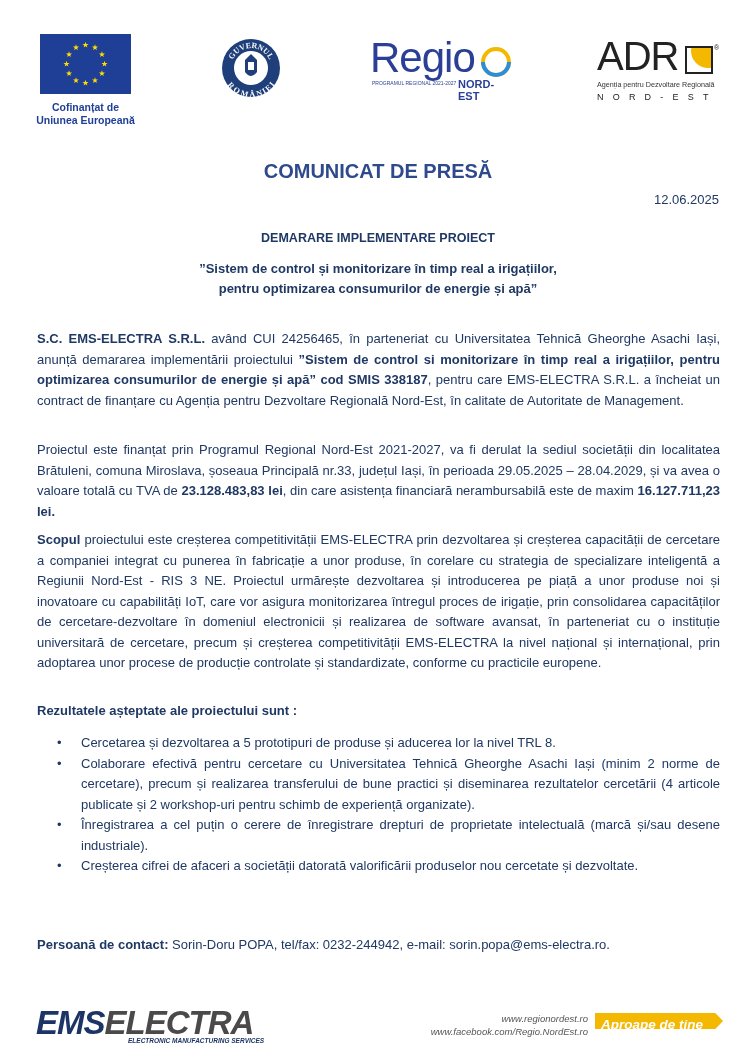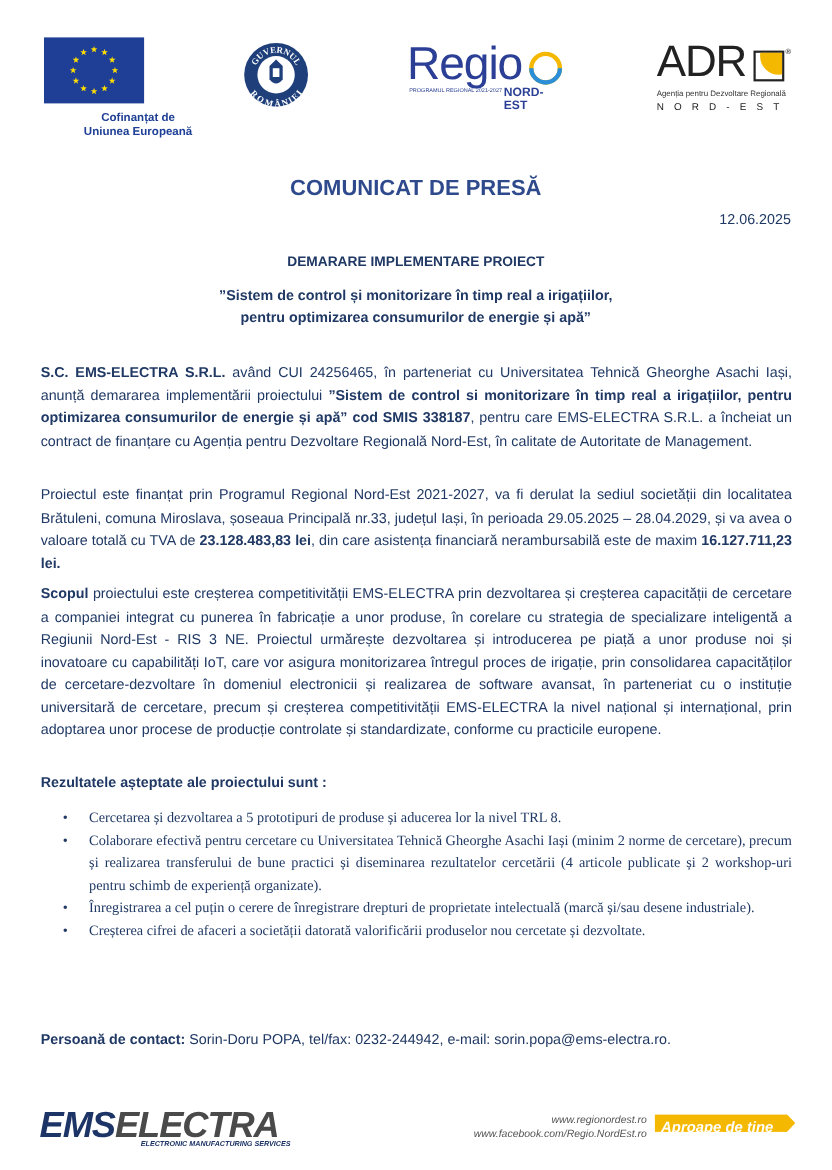--- a/index.html
+++ b/index.html
@@ -1,21 +1,21 @@
 <!DOCTYPE html>
 <html><head>
 <meta charset="utf-8">
 <style>
   html, body { margin:0; padding:0; background:#ffffff; }
   body { width:756px; height:1064px; position:relative; overflow:hidden;
          font-family:"Liberation Sans", sans-serif; color:#1f3864; }
   .abs { position:absolute; }
   
   #eu-flag { left:40px; top:34px; width:91px; height:60px; background:#1e3f95; }
-  #eu-caption { left:30px; top:101px; width:111px; text-align:center; font-size:10.5px; font-weight:bold; color:#1e3f95; line-height:13px;margin-left:40px; }
+  #eu-caption { left:30px; top:101px; width:111px; text-align:center; font-size:10.5px; font-weight:bold; color:#1e3f95; line-height:13px; }
   #gov-logo { left:221px; top:38px; width:60px; height:60px; }
   #regio-logo { left:370px; top:40px; width:145px; height:56px; }
   #adr-logo { left:597px; top:42px; width:128px; height:60px; }
   .regio-word { position:absolute; left:0; top:-6px; font-size:42px; font-weight:normal; color:#2a3f95; letter-spacing:-1px; font-family:"Liberation Sans", sans-serif; }
   .regio-prog { position:absolute; left:2px; top:40px; font-size:5px; color:#2a3f95; white-space:nowrap; }
   .regio-ne { position:absolute; left:88px; top:38px; font-size:11px; font-weight:bold; color:#2a3f95; font-family:"Liberation Sans Narrow","Liberation Sans", sans-serif; }
   .adr-word { position:absolute; left:0; top:-8px; font-size:40px; color:#222; font-family:"Liberation Sans", sans-serif; letter-spacing:-1px; }
   .adr-box { position:absolute; left:88px; top:4px; width:24px; height:24px; border:2px solid #222; background:#fff; overflow:hidden; }
   .adr-box::after { content:""; position:absolute; right:-14px; top:-14px; width:34px; height:34px; border-radius:50%; background:#f5b800; }
   .adr-reg { position:absolute; left:117px; top:2px; font-size:7px; color:#222; }
@@ -27,21 +27,21 @@
   #date { right:37px; top:192px; font-size:13px; color:#1f3864; }
   #subtitle { left:0; width:756px; top:231px; text-align:center; font-size:12.5px; font-weight:bold; color:#1f3864; }
   #project-title { left:0; width:756px; top:259px; text-align:center; font-size:13px; font-weight:bold; color:#1f3864; line-height:20px; }
 
   .para { left:37px; width:683px; font-size:13px; line-height:20.5px; text-align:justify; color:#1f3864; margin:0; }
   .para b { font-weight:bold; }
   #p1 { top:329px; }
   #p2 { top:440px; }
   #p3 { top:530px; }
   #results-head { left:37px; top:703px; font-size:13px; font-weight:bold; color:#1f3864; }
-  #results-list { left:57px; top:733px; width:663px; margin:0; padding:0; list-style:none; font-size:13px; line-height:20.5px; color:#1f3864;font-family:Liberation Serif, serif; }
+  #results-list { left:57px; top:733px; width:663px; margin:0; padding:0; list-style:none; font-size:13px; line-height:20.5px; color:#1f3864; }
   #results-list li { position:relative; padding-left:24px; text-align:justify; }
   #results-list li::before { content:"•"; position:absolute; left:0; top:0; color:#1f3864; font-size:13px; }
   #contact { left:37px; top:937px; font-size:13px; color:#1f3864; }
 
   
   #ems-logo { left:36px; top:1010px; width:235px; height:38px; }
   .ems-main { position:absolute; left:0; top:-6px; font-size:33px; font-weight:bold; font-style:italic; color:#1d3466; letter-spacing:-1px; white-space:nowrap; }
   .ems-main span { color:#4a4a4a; }
   .ems-sub { position:absolute; left:92px; top:27px; font-size:6.5px; font-weight:bold; font-style:italic; color:#1d3466; white-space:nowrap; }
   #footer-links { left:400px; top:1012px; width:188px; text-align:right; font-size:9.5px; font-style:italic; color:#555; line-height:13px; }

